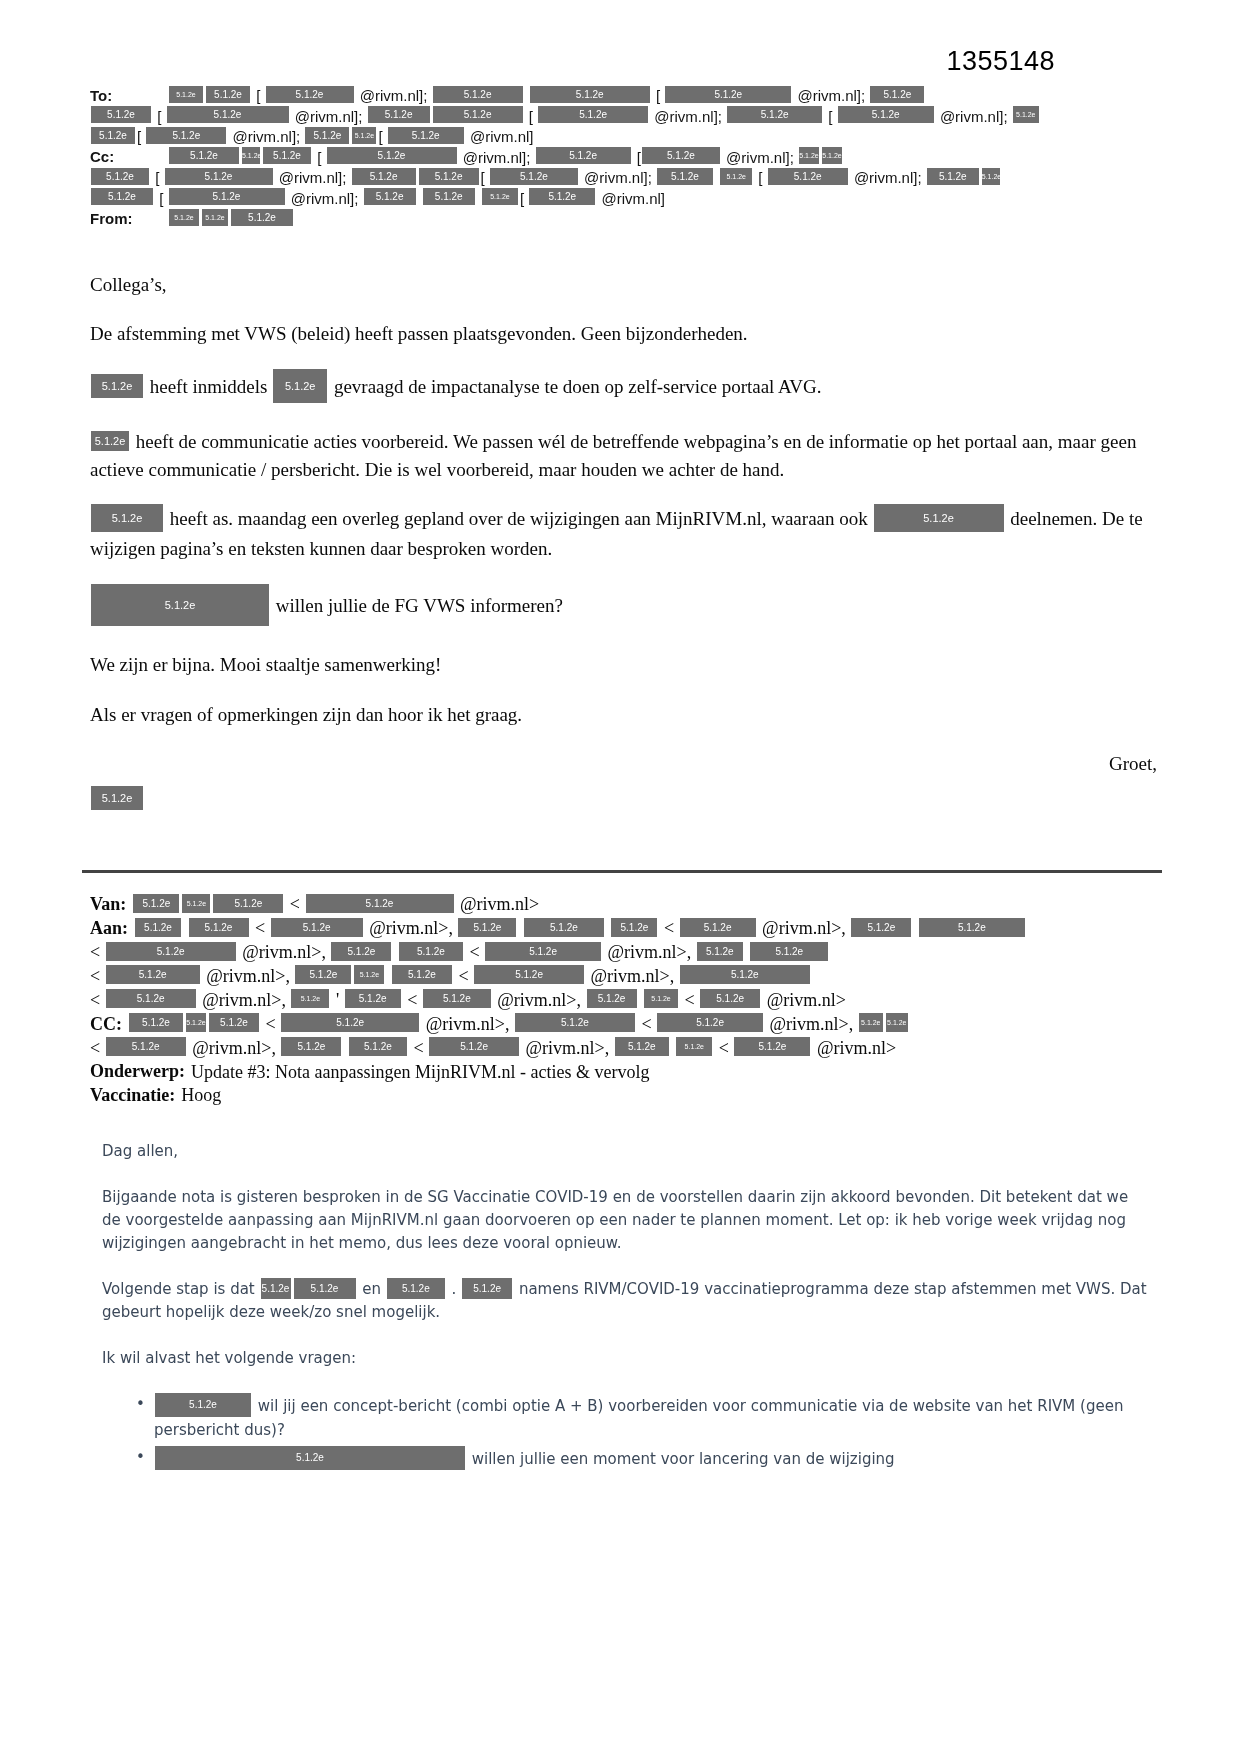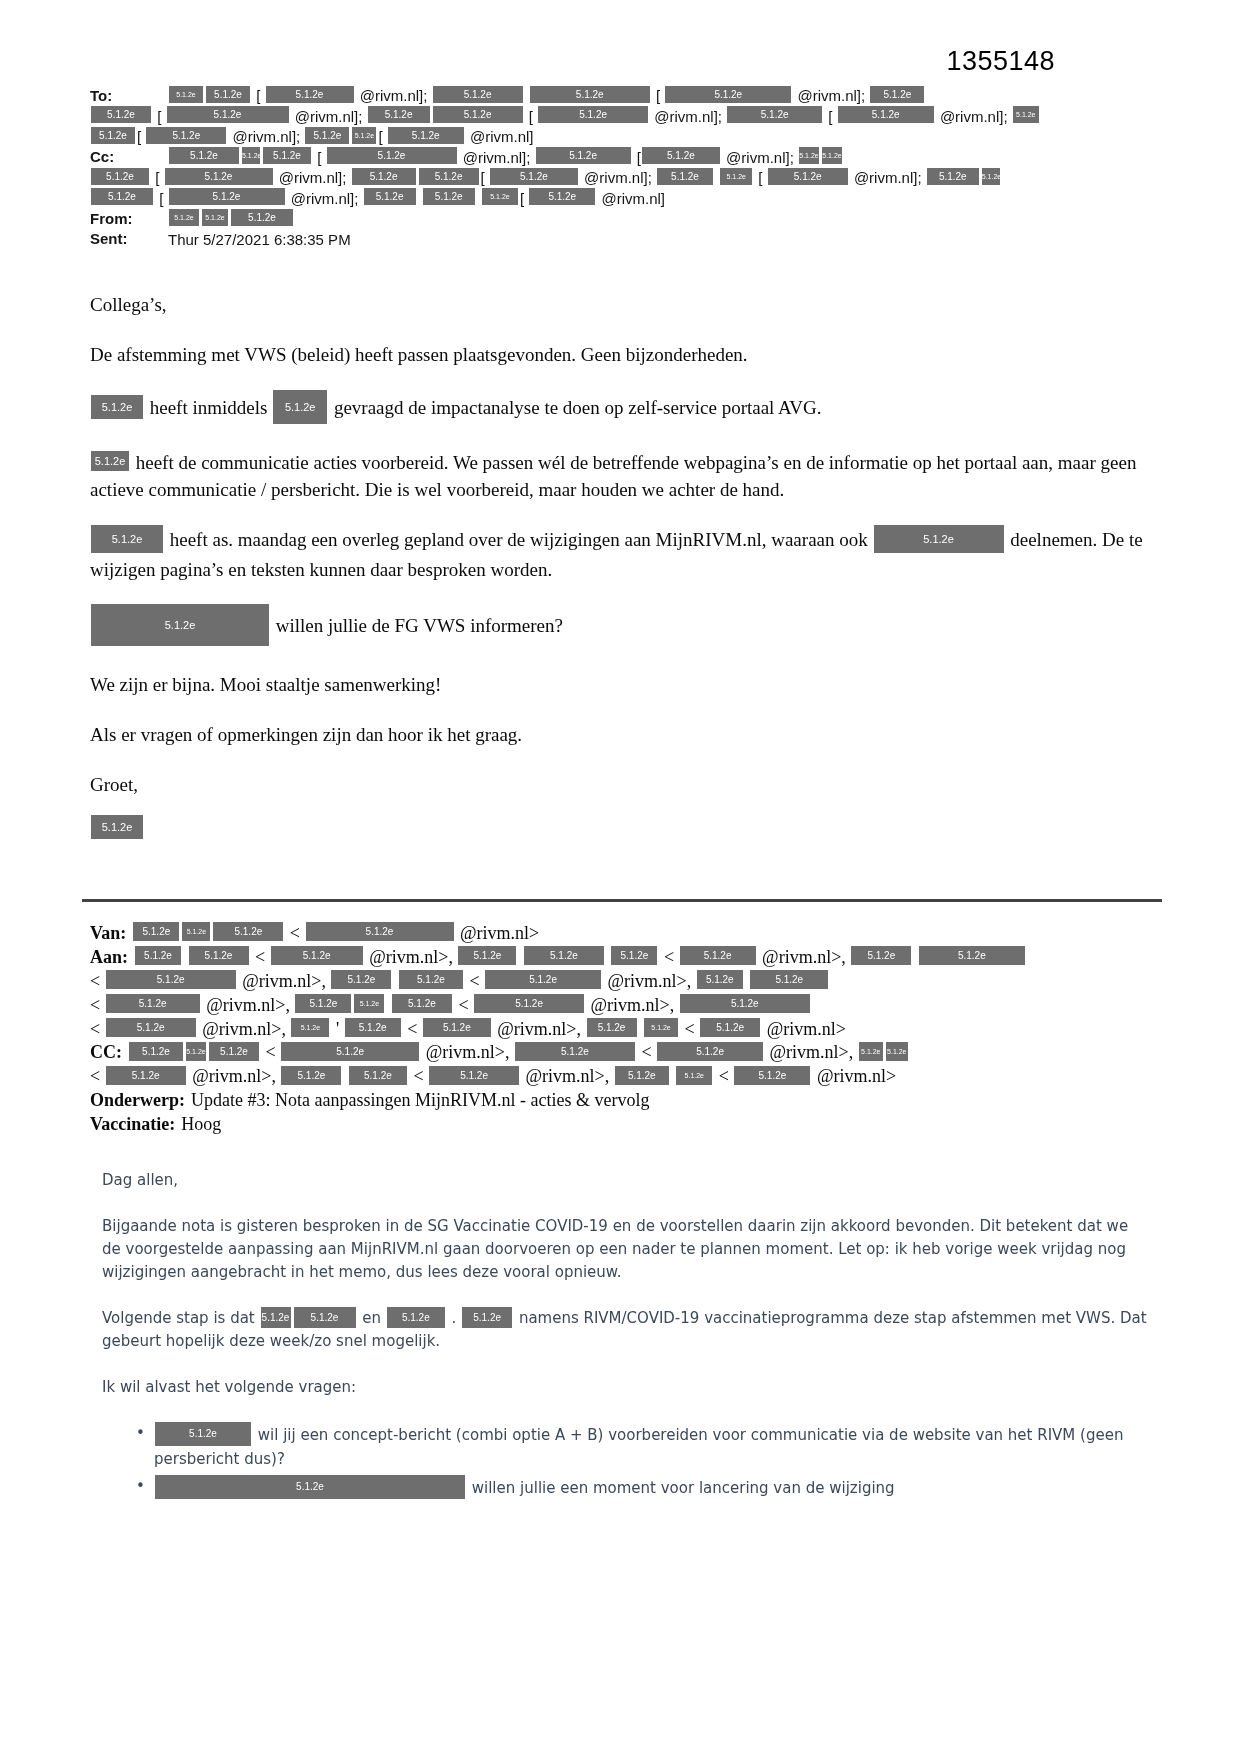--- a/index.html
+++ b/index.html
@@ -20,21 +20,21 @@
           font-family:"Liberation Sans",sans-serif;font-size:10px;height:17px;line-height:17px;
           vertical-align:middle;margin:0 2px 2px 1px;overflow:hidden;}
   .redact.sm{font-size:7px;}
   .tokens{white-space:pre-wrap;}
   .tk-text{vertical-align:middle;}
 
   
   .body1{margin-top:42px;font-family:"Liberation Serif",serif;font-size:19px;color:#0a0a0a;}
   .body1 p{margin:0 0 22px 0;line-height:26px;white-space:pre-wrap;}
   .body1 .redact{height:22px;line-height:22px;font-size:11px;}
-  .body1 p.tight{margin-bottom:16px;}
+  .body1 p.tight{margin-bottom:8px;text-align:right;}
 
   
   .rule{border:0;border-top:3px solid #434343;width:1080px;margin:58px 0 18px -8px;}
 
   
   .hdr2{font-family:"Liberation Serif",serif;font-size:18px;color:#0a0a0a;}
   .h2line{line-height:22px;min-height:21px;white-space:pre-wrap;}
   .h2label{font-weight:bold;margin-right:6px;vertical-align:middle;}
   .hdr2 .redact{height:19px;line-height:19px;}
 
@@ -59,21 +59,20 @@
   <div class="hdr1">
     <div class="h1line"><span class="hlabel">To:</span><span class="tokens"><span class="redact sm" style="width: 34px; background: rgb(110, 110, 110); color: rgb(255, 255, 255);">5.1.2e</span><span class="redact" style="width: 44px; background: rgb(110, 110, 110); color: rgb(255, 255, 255);">5.1.2e</span><span class="tk-text"> [ </span><span class="redact" style="width: 88px; background: rgb(110, 110, 110); color: rgb(255, 255, 255);">5.1.2e</span><span class="tk-text"> </span><span class="tk-text">@rivm.nl]; </span><span class="redact" style="width: 90px; background: rgb(110, 110, 110); color: rgb(255, 255, 255);">5.1.2e</span><span class="tk-text"> </span><span class="redact" style="width: 120px; background: rgb(110, 110, 110); color: rgb(255, 255, 255);">5.1.2e</span><span class="tk-text"> [ </span><span class="redact" style="width: 126px; background: rgb(110, 110, 110); color: rgb(255, 255, 255);">5.1.2e</span><span class="tk-text"> </span><span class="tk-text">@rivm.nl]; </span><span class="redact" style="width: 54px; background: rgb(110, 110, 110); color: rgb(255, 255, 255);">5.1.2e</span></span></div>
     <div class="h1line"><span class="tokens"><span class="redact" style="width: 60px; background: rgb(110, 110, 110); color: rgb(255, 255, 255);">5.1.2e</span><span class="tk-text"> [ </span><span class="redact" style="width: 122px; background: rgb(110, 110, 110); color: rgb(255, 255, 255);">5.1.2e</span><span class="tk-text"> </span><span class="tk-text">@rivm.nl]; </span><span class="redact" style="width: 62px; background: rgb(110, 110, 110); color: rgb(255, 255, 255);">5.1.2e</span><span class="redact" style="width: 90px; background: rgb(110, 110, 110); color: rgb(255, 255, 255);">5.1.2e</span><span class="tk-text"> [ </span><span class="redact" style="width: 110px; background: rgb(110, 110, 110); color: rgb(255, 255, 255);">5.1.2e</span><span class="tk-text"> </span><span class="tk-text">@rivm.nl]; </span><span class="redact" style="width: 95px; background: rgb(110, 110, 110); color: rgb(255, 255, 255);">5.1.2e</span><span class="tk-text"> [ </span><span class="redact" style="width: 96px; background: rgb(110, 110, 110); color: rgb(255, 255, 255);">5.1.2e</span><span class="tk-text"> </span><span class="tk-text">@rivm.nl]; </span><span class="redact sm" style="width: 26px; background: rgb(110, 110, 110); color: rgb(255, 255, 255);">5.1.2e</span></span></div>
     <div class="h1line"><span class="tokens"><span class="redact" style="width: 44px; background: rgb(110, 110, 110); color: rgb(255, 255, 255);">5.1.2e</span><span class="tk-text">[ </span><span class="redact" style="width: 80px; background: rgb(110, 110, 110); color: rgb(255, 255, 255);">5.1.2e</span><span class="tk-text"> </span><span class="tk-text">@rivm.nl]; </span><span class="redact" style="width: 44px; background: rgb(110, 110, 110); color: rgb(255, 255, 255);">5.1.2e</span><span class="redact sm" style="width: 24px; background: rgb(110, 110, 110); color: rgb(255, 255, 255);">5.1.2e</span><span class="tk-text">[ </span><span class="redact" style="width: 76px; background: rgb(110, 110, 110); color: rgb(255, 255, 255);">5.1.2e</span><span class="tk-text"> </span><span class="tk-text">@rivm.nl]</span></span></div>
 
     <div class="h1line"><span class="hlabel">Cc:</span><span class="tokens"><span class="redact" style="width: 70px; background: rgb(110, 110, 110); color: rgb(255, 255, 255);">5.1.2e</span><span class="redact sm" style="width: 18px; background: rgb(110, 110, 110); color: rgb(255, 255, 255);">5.1.2e</span><span class="redact" style="width: 48px; background: rgb(110, 110, 110); color: rgb(255, 255, 255);">5.1.2e</span><span class="tk-text"> [ </span><span class="redact" style="width: 130px; background: rgb(110, 110, 110); color: rgb(255, 255, 255);">5.1.2e</span><span class="tk-text"> </span><span class="tk-text">@rivm.nl]; </span><span class="redact" style="width: 95px; background: rgb(110, 110, 110); color: rgb(255, 255, 255);">5.1.2e</span><span class="tk-text"> [</span><span class="redact" style="width: 78px; background: rgb(110, 110, 110); color: rgb(255, 255, 255);">5.1.2e</span><span class="tk-text"> </span><span class="tk-text">@rivm.nl]; </span><span class="redact sm" style="width: 20px; background: rgb(110, 110, 110); color: rgb(255, 255, 255);">5.1.2e</span><span class="redact sm" style="width: 20px; background: rgb(110, 110, 110); color: rgb(255, 255, 255);">5.1.2e</span></span></div>
     <div class="h1line"><span class="tokens"><span class="redact" style="width: 58px; background: rgb(110, 110, 110); color: rgb(255, 255, 255);">5.1.2e</span><span class="tk-text"> [ </span><span class="redact" style="width: 108px; background: rgb(110, 110, 110); color: rgb(255, 255, 255);">5.1.2e</span><span class="tk-text"> </span><span class="tk-text">@rivm.nl]; </span><span class="redact" style="width: 64px; background: rgb(110, 110, 110); color: rgb(255, 255, 255);">5.1.2e</span><span class="redact" style="width: 60px; background: rgb(110, 110, 110); color: rgb(255, 255, 255);">5.1.2e</span><span class="tk-text">[ </span><span class="redact" style="width: 88px; background: rgb(110, 110, 110); color: rgb(255, 255, 255);">5.1.2e</span><span class="tk-text"> </span><span class="tk-text">@rivm.nl]; </span><span class="redact" style="width: 56px; background: rgb(110, 110, 110); color: rgb(255, 255, 255);">5.1.2e</span><span class="tk-text"> </span><span class="redact sm" style="width: 32px; background: rgb(110, 110, 110); color: rgb(255, 255, 255);">5.1.2e</span><span class="tk-text"> [ </span><span class="redact" style="width: 80px; background: rgb(110, 110, 110); color: rgb(255, 255, 255);">5.1.2e</span><span class="tk-text"> </span><span class="tk-text">@rivm.nl]; </span><span class="redact" style="width: 52px; background: rgb(110, 110, 110); color: rgb(255, 255, 255);">5.1.2e</span><span class="redact sm" style="width: 18px; background: rgb(110, 110, 110); color: rgb(255, 255, 255);">5.1.2e</span></span></div>
     <div class="h1line"><span class="tokens"><span class="redact" style="width: 62px; background: rgb(110, 110, 110); color: rgb(255, 255, 255);">5.1.2e</span><span class="tk-text"> [ </span><span class="redact" style="width: 116px; background: rgb(110, 110, 110); color: rgb(255, 255, 255);">5.1.2e</span><span class="tk-text"> </span><span class="tk-text">@rivm.nl]; </span><span class="redact" style="width: 52px; background: rgb(110, 110, 110); color: rgb(255, 255, 255);">5.1.2e</span><span class="tk-text"> </span><span class="redact" style="width: 52px; background: rgb(110, 110, 110); color: rgb(255, 255, 255);">5.1.2e</span><span class="tk-text"> </span><span class="redact sm" style="width: 36px; background: rgb(110, 110, 110); color: rgb(255, 255, 255);">5.1.2e</span><span class="tk-text">[ </span><span class="redact" style="width: 66px; background: rgb(110, 110, 110); color: rgb(255, 255, 255);">5.1.2e</span><span class="tk-text"> </span><span class="tk-text">@rivm.nl]</span></span></div>
 
     <div class="h1line"><span class="hlabel">From:</span><span class="tokens"><span class="redact sm" style="width: 30px; background: rgb(110, 110, 110); color: rgb(255, 255, 255);">5.1.2e</span><span class="redact sm" style="width: 26px; background: rgb(110, 110, 110); color: rgb(255, 255, 255);">5.1.2e</span><span class="redact" style="width: 62px; background: rgb(110, 110, 110); color: rgb(255, 255, 255);">5.1.2e</span></span></div>
-    <div class="h1line"><span class="hlabel">Sent:</span><span class="plainval">Thur 5/27/2021 6:38:35 PM</span></div>
   </div>
 
   <div class="body1">
     <p><span class="tk-text">Collega’s,</span></p>
     <p><span class="tk-text">De afstemming met VWS (beleid) heeft passen plaatsgevonden. Geen bijzonderheden.</span></p>
     <p><span class="redact" style="width: 52px; background: rgb(110, 110, 110); color: rgb(255, 255, 255); height: 24px; line-height: 24px;">5.1.2e</span><span class="tk-text"> heeft inmiddels </span><span class="redact" style="width: 54px; background: rgb(110, 110, 110); color: rgb(255, 255, 255); height: 34px; line-height: 34px;">5.1.2e</span><span class="tk-text"> gevraagd de impactanalyse te doen op zelf-service portaal AVG.</span></p>
     <p><span class="redact sm" style="width: 38px; background: rgb(110, 110, 110); color: rgb(255, 255, 255); height: 20px; line-height: 20px;">5.1.2e</span><span class="tk-text"> heeft de communicatie acties voorbereid. We passen wél de betreffende webpagina’s en de informatie op het portaal aan, maar geen actieve communicatie / persbericht. Die is wel voorbereid, maar houden we achter de hand.</span></p>
     <p><span class="redact" style="width: 72px; background: rgb(110, 110, 110); color: rgb(255, 255, 255); height: 28px; line-height: 28px;">5.1.2e</span><span class="tk-text"> heeft as. maandag een overleg gepland over de wijzigingen aan MijnRIVM.nl, waaraan ook </span><span class="redact" style="width: 130px; background: rgb(110, 110, 110); color: rgb(255, 255, 255); height: 28px; line-height: 28px;">5.1.2e</span><span class="tk-text"> deelnemen. De te wijzigen pagina’s en teksten kunnen daar besproken worden.</span></p>
     <p><span class="redact" style="width: 178px; background: rgb(110, 110, 110); color: rgb(255, 255, 255); height: 42px; line-height: 42px;">5.1.2e</span><span class="tk-text"> willen jullie de FG VWS informeren?</span></p>
     <p><span class="tk-text">We zijn er bijna. Mooi staaltje samenwerking!</span></p>

